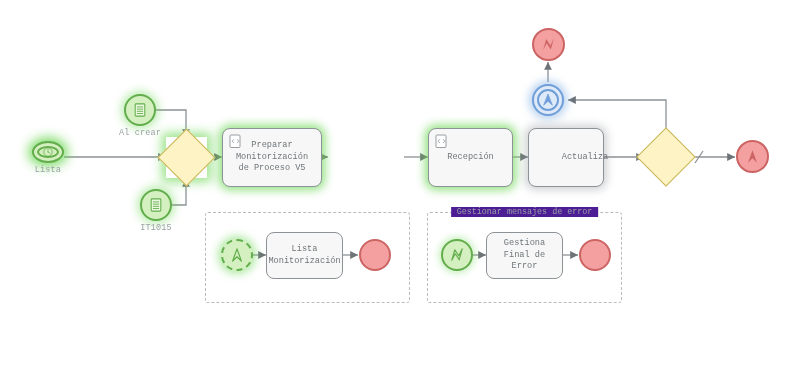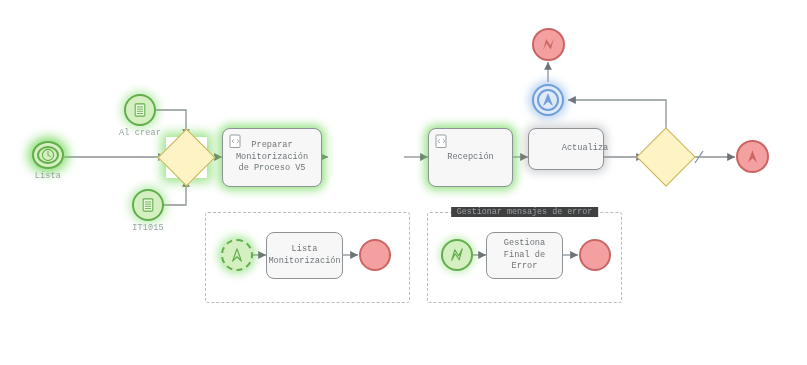--- a/index.html
+++ b/index.html
@@ -99,21 +99,21 @@
   
   .group{
     border:1.3px dashed #b6bcc0;
     border-radius:3px;
     background:transparent;
   }
   .group-label{
     position:absolute;
     top:-6px;left:50%;
     transform:translateX(-50%);
-    background:#404040;
+    background:#4c1d95;
     padding:0 6px;
     font-size:8.4px;
     color:#9aa1a6;
     white-space:nowrap;
   }
 
   
   #wires{position:absolute;left:0;top:0;width:807px;height:365px;pointer-events:none;}
   .wire{stroke:#8c9296;stroke-width:1.3px;fill:none;}
   .wire-head{fill:#6d7377;}
@@ -154,38 +154,38 @@
     <path class="wire" d="M688,157 L735,157" marker-end="url(#ah)"></path>
     <line class="default-slash" x1="695" y1="163" x2="703" y2="151"></line>
 
     <path class="wire" d="M253,255 L266,255" marker-end="url(#ah)"></path>
     <path class="wire" d="M343,255 L358,255" marker-end="url(#ah)"></path>
 
     <path class="wire" d="M473,255 L486,255" marker-end="url(#ah)"></path>
     <path class="wire" d="M563,255 L578,255" marker-end="url(#ah)"></path>
   </svg>
 
-  <div class="node event ev-green ev-green-glow" style="left:32px;top:141px;width:32px;height:28px;text-align:right;">
+  <div class="node event ev-green ev-green-glow" style="left:32px;top:141px;width:32px;height:22px;text-align:right;">
     <div class="ring-inner"></div>
     <svg class="glyph" viewBox="0 0 32 32">
       <circle cx="16" cy="16" r="7.5" fill="none" stroke="#62ad4c" stroke-width="1.4"></circle>
       <path d="M16,16 L16,11 M16,16 L19.5,18" stroke="#62ad4c" stroke-width="1.2" fill="none" stroke-linecap="round"></path>
     </svg>
     <span class="ev-label">Lista</span>
   </div>
 
   <div class="node event ev-green" style="left:124px;top:94px;width:32px;height:32px;box-shadow:0 0 8px 3px rgba(109,215,85,.45);">
     <svg class="glyph" viewBox="0 0 32 32">
       <rect x="10.5" y="9" width="11" height="14" rx="1" fill="#eaf8de" stroke="#62ad4c" stroke-width="1.2"></rect>
       <path d="M12.5,12.5 H19.5 M12.5,15 H19.5 M12.5,17.5 H19.5 M12.5,20 H19.5" stroke="#62ad4c" stroke-width="1"></path>
     </svg>
     <span class="ev-label">Al crear</span>
   </div>
 
-  <div class="node event ev-green" style="left:132px;top:189px;width:32px;height:32px;box-shadow:0 0 8px 3px rgba(109,215,85,.45);">
+  <div class="node event ev-green" style="left:140px;top:189px;width:32px;height:32px;box-shadow:0 0 8px 3px rgba(109,215,85,.45);">
     <svg class="glyph" viewBox="0 0 32 32">
       <rect x="10.5" y="9" width="11" height="14" rx="1" fill="#eaf8de" stroke="#62ad4c" stroke-width="1.2"></rect>
       <path d="M12.5,12.5 H19.5 M12.5,15 H19.5 M12.5,17.5 H19.5 M12.5,20 H19.5" stroke="#62ad4c" stroke-width="1"></path>
     </svg>
     <span class="ev-label">IT1015</span>
   </div>
 
   <div class="node gateway gw-glow" style="left:166px;top:137px;width:41px;height:41px;">
     <div class="gw-diamond"></div>
   </div>
@@ -200,21 +200,21 @@
 
 
   <div class="node task glow-green" style="left:428px;top:128px;width:85px;height:59px;">
     <svg class="task-icon" viewBox="0 0 13 15">
       <rect x="1" y="1" width="10" height="12.5" rx="1" fill="#ffffff" stroke="#8d9296" stroke-width="0.9"></rect>
       <path d="M4.8,5.3 L3.2,7.2 L4.8,9.1 M8.2,5.3 L9.8,7.2 L8.2,9.1" stroke="#8d9296" stroke-width="0.8" fill="none"></path>
     </svg>
     <span>Recepción</span>
   </div>
 
-  <div class="node task glow-grey" style="left:528px;top:128px;width:76px;height:42px;padding-left:44px;">
+  <div class="node task glow-grey" style="left:528px;top:128px;width:76px;height:59px;padding-left:44px;">
     <span>Actualiza</span>
   </div>
 
   <div class="node gateway" style="left:645px;top:136px;width:42px;height:42px;">
     <div class="gw-diamond"></div>
   </div>
 
   <div class="node event ev-blue" style="left:532px;top:84px;width:32px;height:32px;">
     <div class="ring-inner blue"></div>
     <svg class="glyph" viewBox="0 0 32 32">

